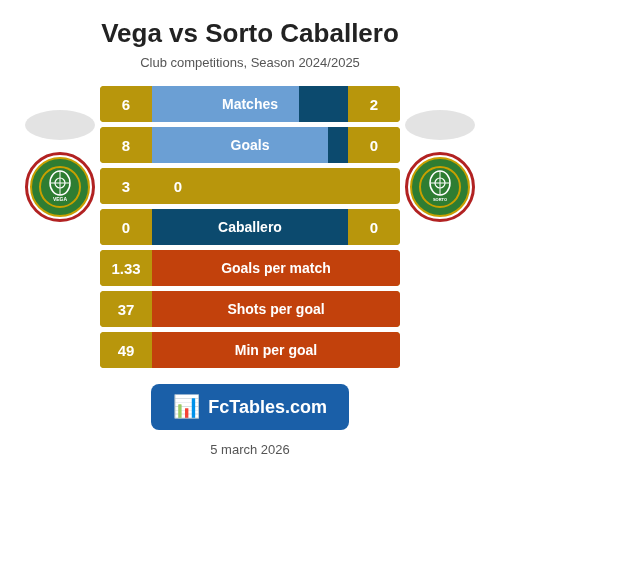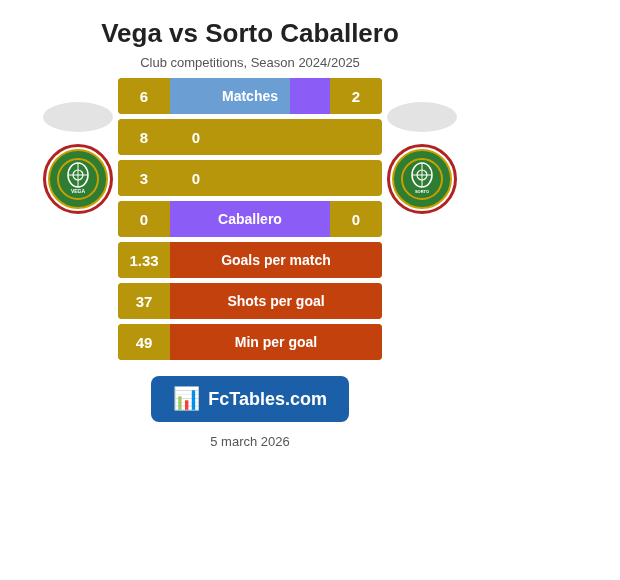--- a/index.html
+++ b/index.html
@@ -10,34 +10,34 @@
       font-family: Arial, sans-serif;
       overflow: hidden;
     }
     .container {
       width: 500px;
       height: 580px;
       background: #fff;
       display: flex;
       flex-direction: column;
       align-items: center;
-      padding: 18px 38px 14px;
+      padding: 18px 20px 14px;
     }
     .title {
       font-size: 26px;
       font-weight: bold;
       color: #222;
       text-align: center;
       margin-bottom: 6px;
     }
     .subtitle {
       font-size: 13px;
       color: #555;
       text-align: center;
-      margin-bottom: 8px;
+      margin-bottom: 16px;
     }
     .stats-section {
       width: 100%;
       display: flex;
       flex-direction: row;
       align-items: center;
       gap: 0;
     }
     .logo-left, .logo-right {
       width: 80px;
@@ -97,21 +97,21 @@
       text-align: center;
       display: flex;
       align-items: center;
       justify-content: center;
       height: 100%;
       flex-shrink: 0;
     }
     .stat-bar-area {
       flex: 1;
       height: 100%;
-      background: #8b5cf6;
+      background: #0c4a6e;
       display: flex;
       align-items: center;
       justify-content: center;
       position: relative;
     }
     .stat-label {
       color: #fff;
       font-size: 14px;
       font-weight: bold;
       z-index: 2;
@@ -234,20 +234,24 @@
     <div class="stat-row">
     <div class="stat-left-val">6</div>
     <div class="stat-bar-area">
       <div class="stat-bar-fill" style="width: 75%"></div>
       <span class="stat-label">Matches</span>
     </div>
     <div class="stat-right-val">2</div>
   </div>
         <div class="stat-row">
     <div class="stat-left-val">8</div>
+    <div class="stat-bar-area">
+      <div class="stat-bar-fill" style="width: 90%"></div>
+      <span class="stat-label">Goals</span>
+    </div>
     <div class="stat-right-val">0</div>
   </div>
         <div class="stat-row">
     <div class="stat-left-val">3</div>
     <div class="stat-right-val">0</div>
   </div>
         <div class="stat-row">
     <div class="stat-left-val">0</div>
     <div class="stat-bar-area">
       <div class="stat-bar-fill" style="width: 0%"></div>

